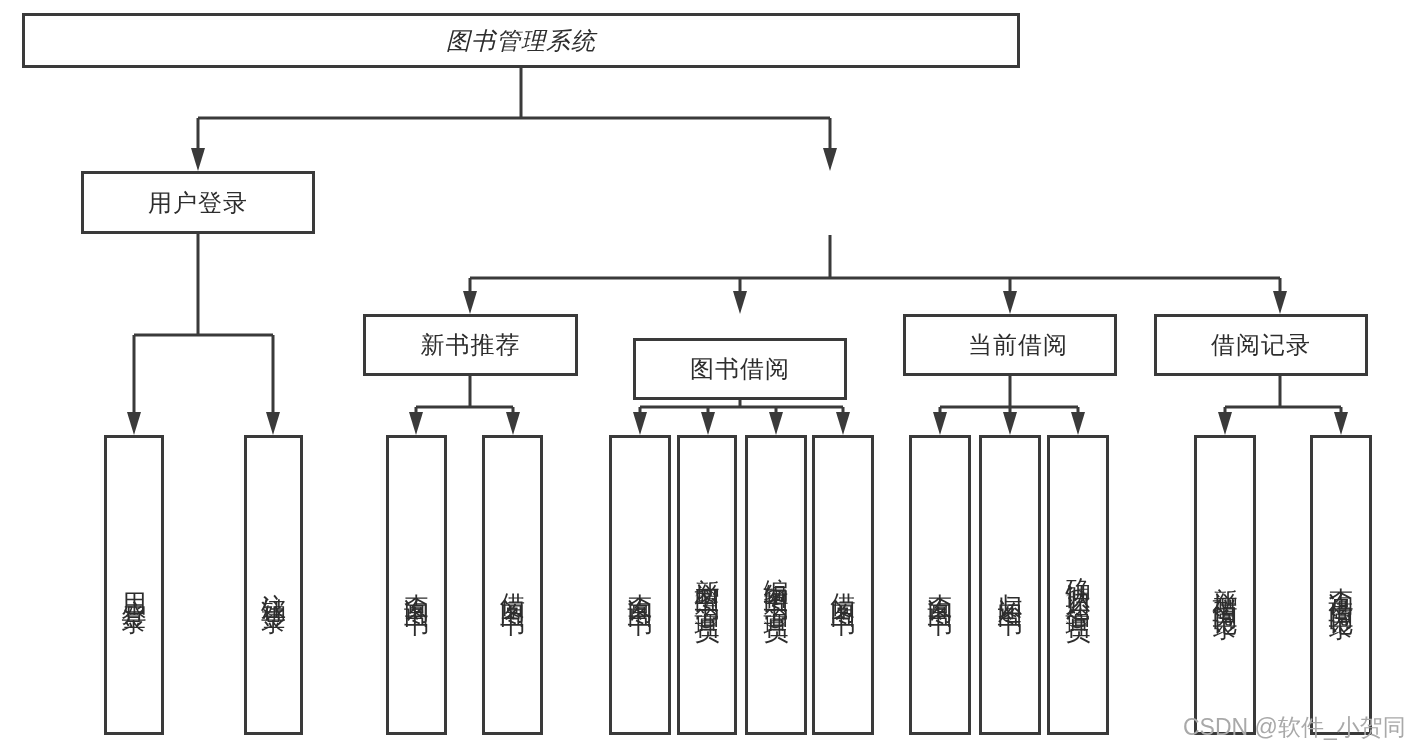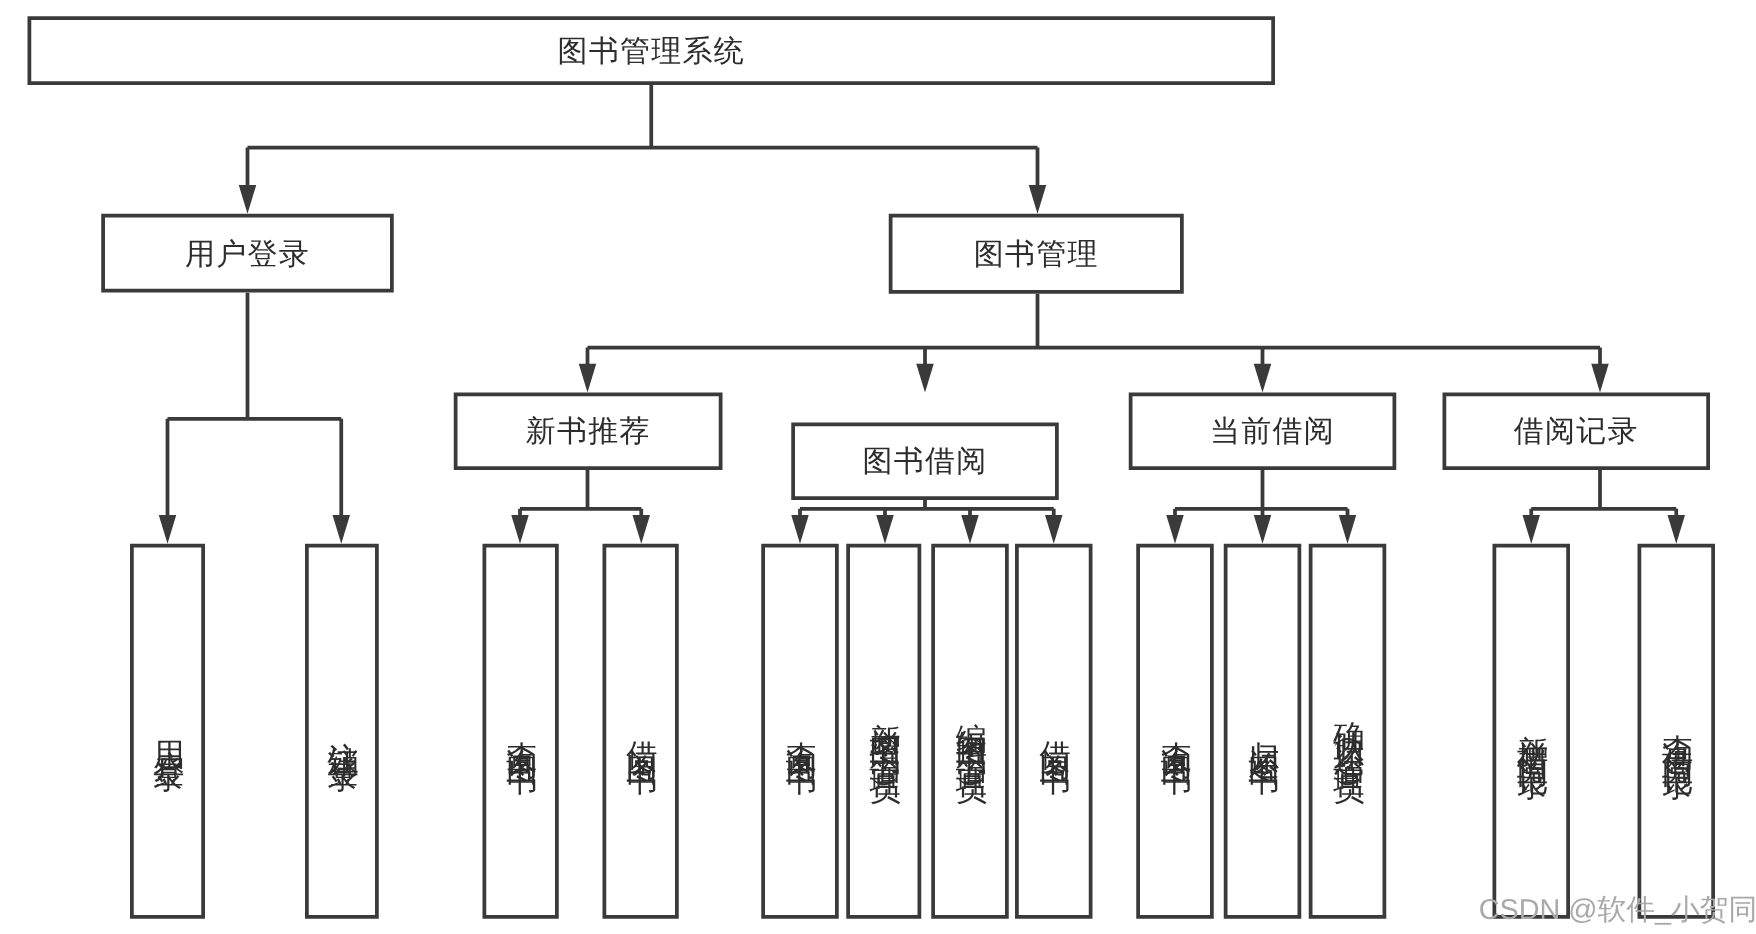--- a/index.html
+++ b/index.html
@@ -44,21 +44,21 @@
   }
   .vtext {
     writing-mode: vertical-rl;
     text-orientation: mixed;
     font-size: 25px;
     line-height: 1;
     letter-spacing: 6px;
     color: #2d2d2d;
   }
   
-  #n-root   { left: 22px;  top: 13px;  width: 998px; height: 55px; }
+  #n-root   { left: 22px;  top: 13px;  width: 998px; height: 55px; font-style: italic; }
   #n-login  { left: 81px;  top: 171px; width: 234px; height: 63px; }
   #n-mgmt   { left: 711px; top: 171px; width: 236px; height: 64px; }
   #n-l3-0   { left: 363px; top: 314px; width: 215px; height: 62px; }
   #n-l3-1   { left: 633px; top: 314px; width: 214px; height: 62px; margin-top: 24px; }
   #n-l3-2   { left: 903px; top: 314px; width: 214px; height: 62px; padding-left: 16px; }
   #n-l3-3   { left: 1154px;top: 314px; width: 214px; height: 62px; }
   #leaf-0  { left: 104px;  width: 60px; }
   #leaf-1  { left: 244px;  width: 59px; }
   #leaf-2  { left: 386px;  width: 61px; }
   #leaf-3  { left: 482px;  width: 61px; }
@@ -126,23 +126,20 @@
     </g>
   </svg>
 
   <div class="node h" id="n-root">
     <span>图书管理系统</span>
   </div>
 
   <div class="node h" id="n-login">
     <span>用户登录</span>
   </div>
-  <div class="node h" id="n-mgmt">
-    <span>图书管理</span>
-  </div>
 
   <div class="node h" id="n-l3-0">
     <span>新书推荐</span>
   </div>
   <div class="node h" id="n-l3-1">
     <span>图书借阅</span>
   </div>
   <div class="node h" id="n-l3-2">
     <span>当前借阅</span>
   </div>

